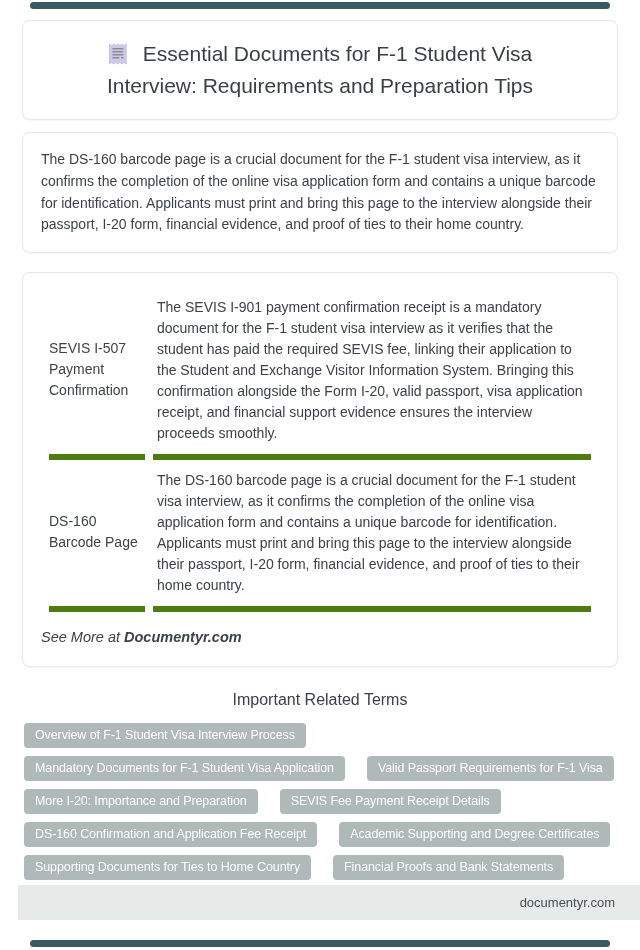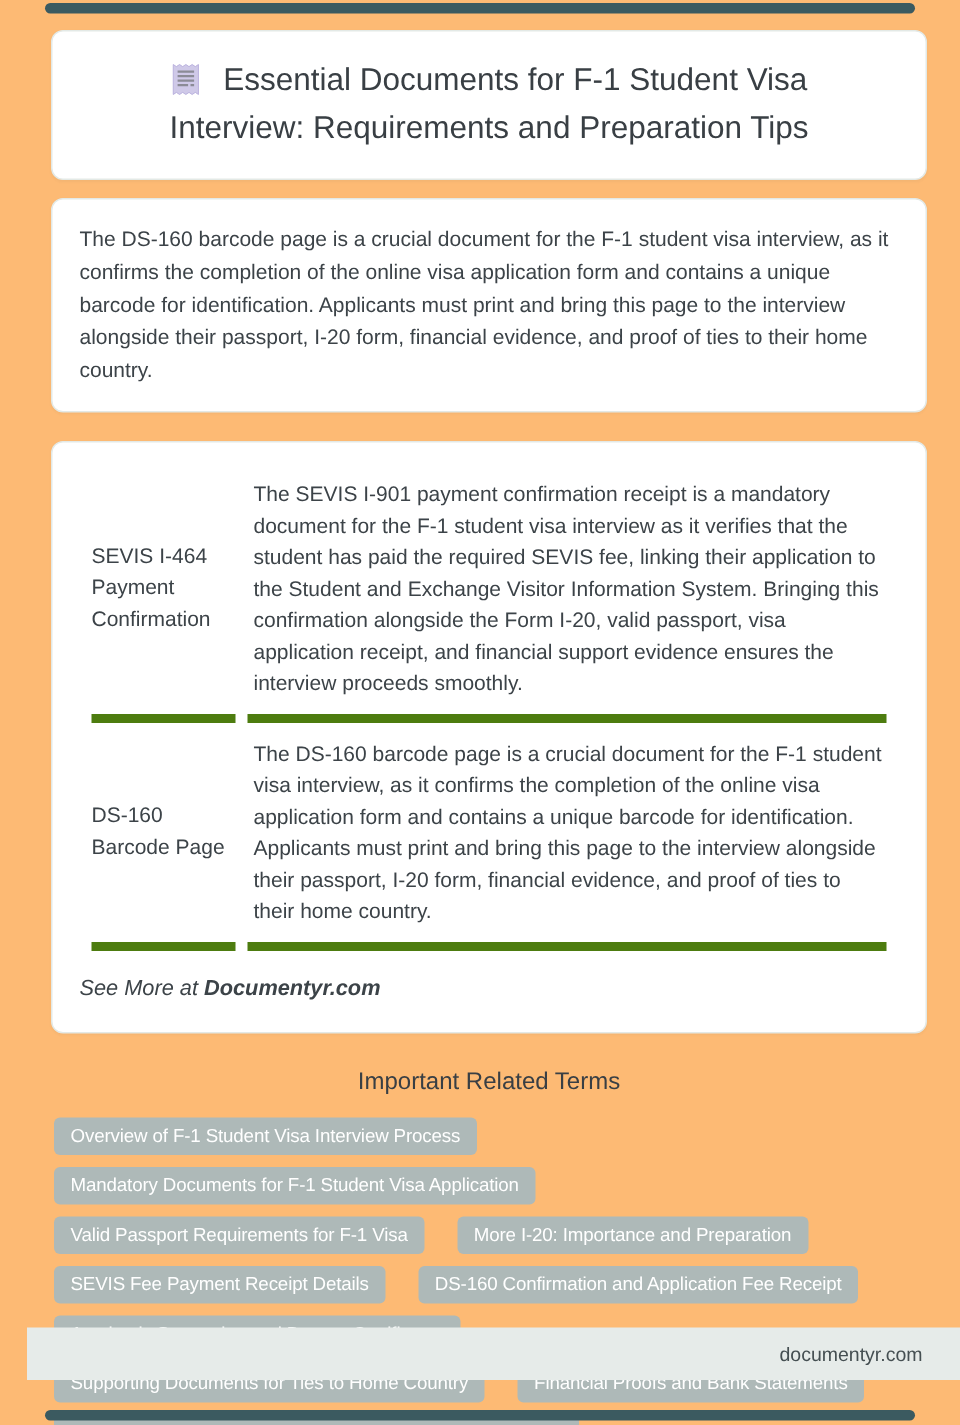--- a/index.html
+++ b/index.html
@@ -1,25 +1,24 @@
 <!DOCTYPE html>
 <html><head>
 <meta charset="utf-8">
 <style>
   html,body{margin:0;padding:0;background:#dfe7e3;}
   .page{
     position:relative;
     width:640px;height:950px;
     margin:0 auto;
-    background:#fdba74;
+    background:#ffffff;
     overflow:hidden;
     font-family:"Liberation Sans", sans-serif;
     color:#3c4348;
     box-sizing:border-box;
-    padding-left:12px;
   }
   .accent-bar{
     position:absolute;left:30px;width:580px;height:7px;
     background:#3b5a60;border-radius:4px;
   }
   .accent-bar.top{top:2px;}
   .accent-bar.bottom{bottom:3px;}
 
   .card{
     margin:0 22px;
@@ -147,21 +146,21 @@
 
   <div class="card intro-card">
     <span>The DS-160 barcode page is a crucial document for the F-1 student visa interview, as it confirms the completion of the online visa application form and contains a unique barcode for identification. Applicants must print and bring this page to the interview alongside their passport, I-20 form, financial evidence, and proof of ties to their home country.</span>
   </div>
 
   <div class="card table-card">
     <table class="doc-table">
       <tbody>
 
           <tr>
-            <td class="term-cell">SEVIS I-464 Payment Confirmation</td>
+            <td class="term-cell">SEVIS I-507 Payment Confirmation</td>
             <td class="desc-cell">The SEVIS I-901 payment confirmation receipt is a mandatory document for the F-1 student visa interview as it verifies that the student has paid the required SEVIS fee, linking their application to the Student and Exchange Visitor Information System. Bringing this confirmation alongside the Form I-20, valid passport, visa application receipt, and financial support evidence ensures the interview proceeds smoothly.</td>
           </tr>
 
           <tr>
             <td class="term-cell">DS-160 Barcode Page</td>
             <td class="desc-cell">The DS-160 barcode page is a crucial document for the F-1 student visa interview, as it confirms the completion of the online visa application form and contains a unique barcode for identification. Applicants must print and bring this page to the interview alongside their passport, I-20 form, financial evidence, and proof of ties to their home country.</td>
           </tr>
         </tbody>
     </table>
     <div class="see-more">

